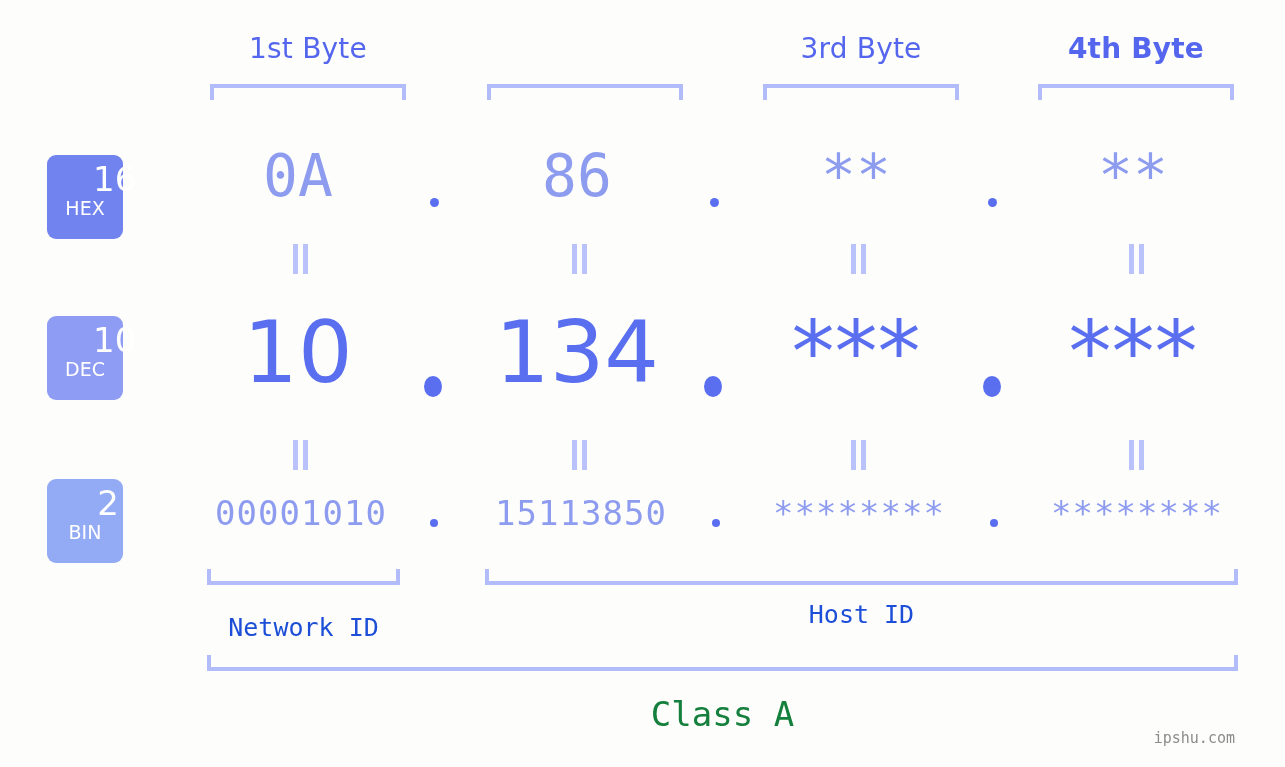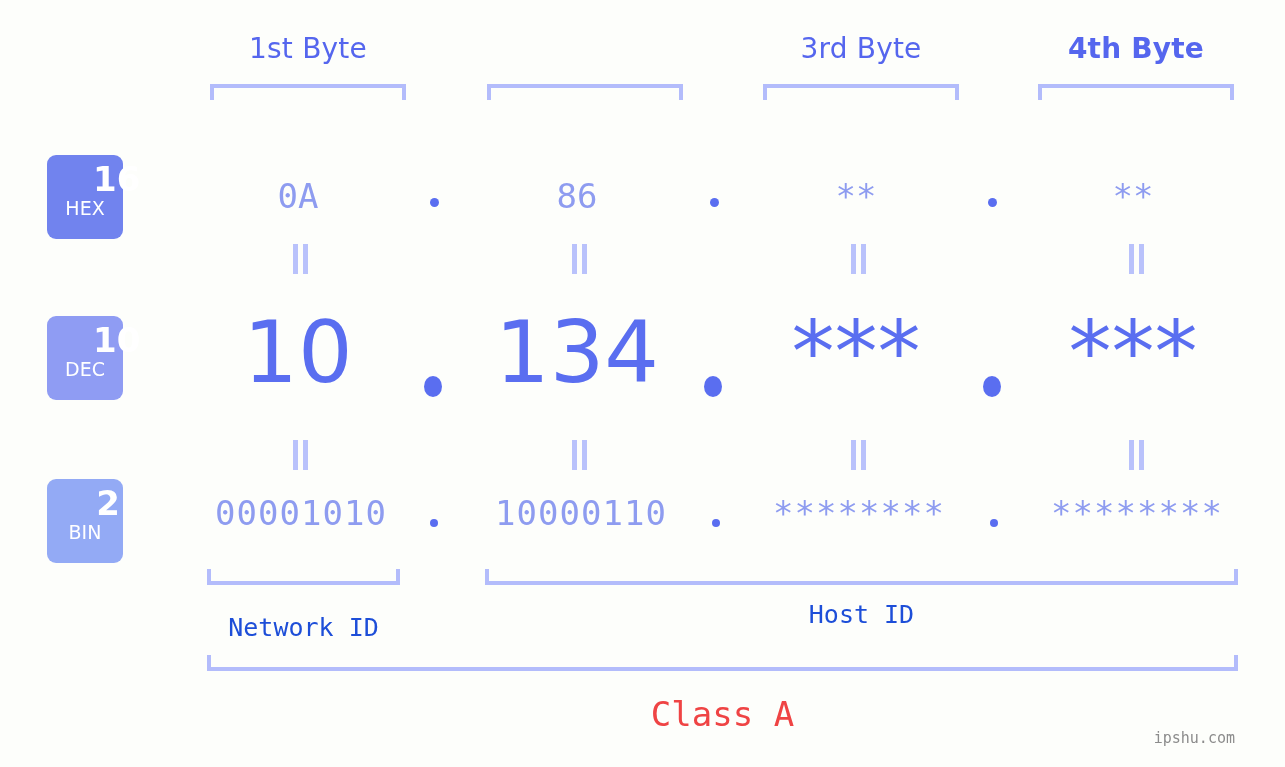--- a/index.html
+++ b/index.html
@@ -62,21 +62,21 @@
     border-radius: 9px;
     color: #ffffff;
     text-align: center;
     box-sizing: border-box;
     padding-top: 6px;
   }
   .badge .num {
     display: block;
     font-size: 34px;
     line-height: 36px;
-    font-weight: 700;
+    font-weight: 400;
     font-family: "DejaVu Sans", sans-serif;
     padding-left: 46px;
   }
   .badge .abbr {
     display: block;
     font-size: 19px;
     line-height: 22px;
     font-family: "DejaVu Sans", sans-serif;
   }
 
@@ -86,22 +86,22 @@
 
   
   .cell {
     position: absolute;
     text-align: center;
     white-space: nowrap;
     font-family: "DejaVu Sans Mono", monospace;
   }
 
   .row-hex .cell {
-    top: 168px;
-    font-size: 34px;
+    top: 148px;
+    font-size: 58px;
     line-height: 56px;
     color: #8e9cf0;
   }
   .row-dec .cell {
     top: 300px;
     font-size: 86px;
     line-height: 104px;
     color: #5a6ef0;
     font-family: "DejaVu Sans", sans-serif;
   }
@@ -148,21 +148,21 @@
     font-size: 25px;
     color: #1d4ed8;
     text-align: center;
     white-space: nowrap;
   }
 
   .classlabel {
     position: absolute;
     font-family: "DejaVu Sans Mono", monospace;
     font-size: 34px;
-    color: #ef4444;
+    color: #15803d;
     text-align: center;
     white-space: nowrap;
   }
 
   
   #watermark {
     position: absolute;
     right: 14px;
     bottom: 20px;
     font-family: "DejaVu Sans Mono", monospace;
@@ -249,21 +249,21 @@
       <span class="a"></span>
       <span class="b"></span>
     </div>
   <div class="eq eq-row2" style="left:1128px;">
       <span class="a"></span>
       <span class="b"></span>
     </div>
 
   <div class="row-bin">
     <div class="cell" style="left:203px; width:196px;">00001010</div>
-    <div class="cell" style="left:483px; width:196px;">10000110</div>
+    <div class="cell" style="left:483px; width:196px;">15113850</div>
     <div class="cell" style="left:761px; width:196px;">********</div>
     <div class="cell" style="left:1039px; width:196px;">********</div>
 
     <div class="dot dot-bin" style="left:430px;"></div>
     <div class="dot dot-bin" style="left:712px;"></div>
     <div class="dot dot-bin" style="left:990px;"></div>
   </div>
 
   <div class="bbracket" style="left:207px; top:569px; width:193px;"></div>
   <div class="bbracket" style="left:485px; top:569px; width:753px;"></div>

